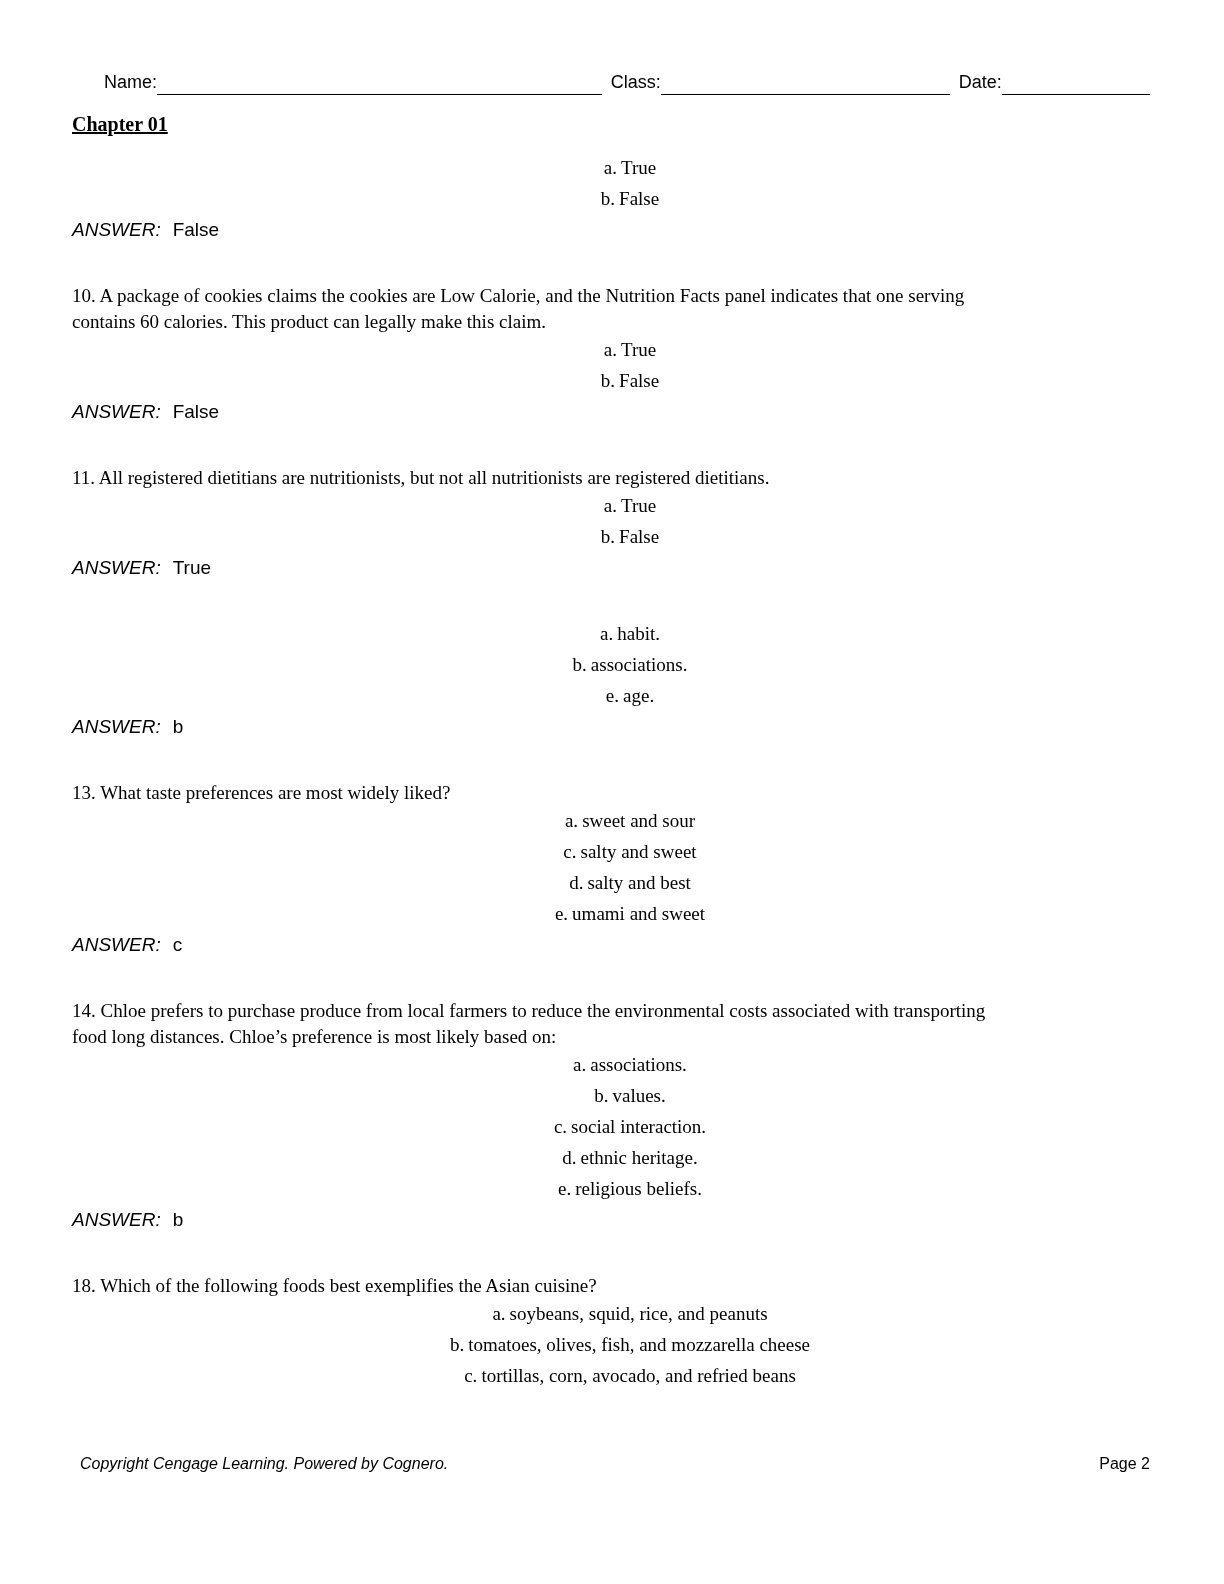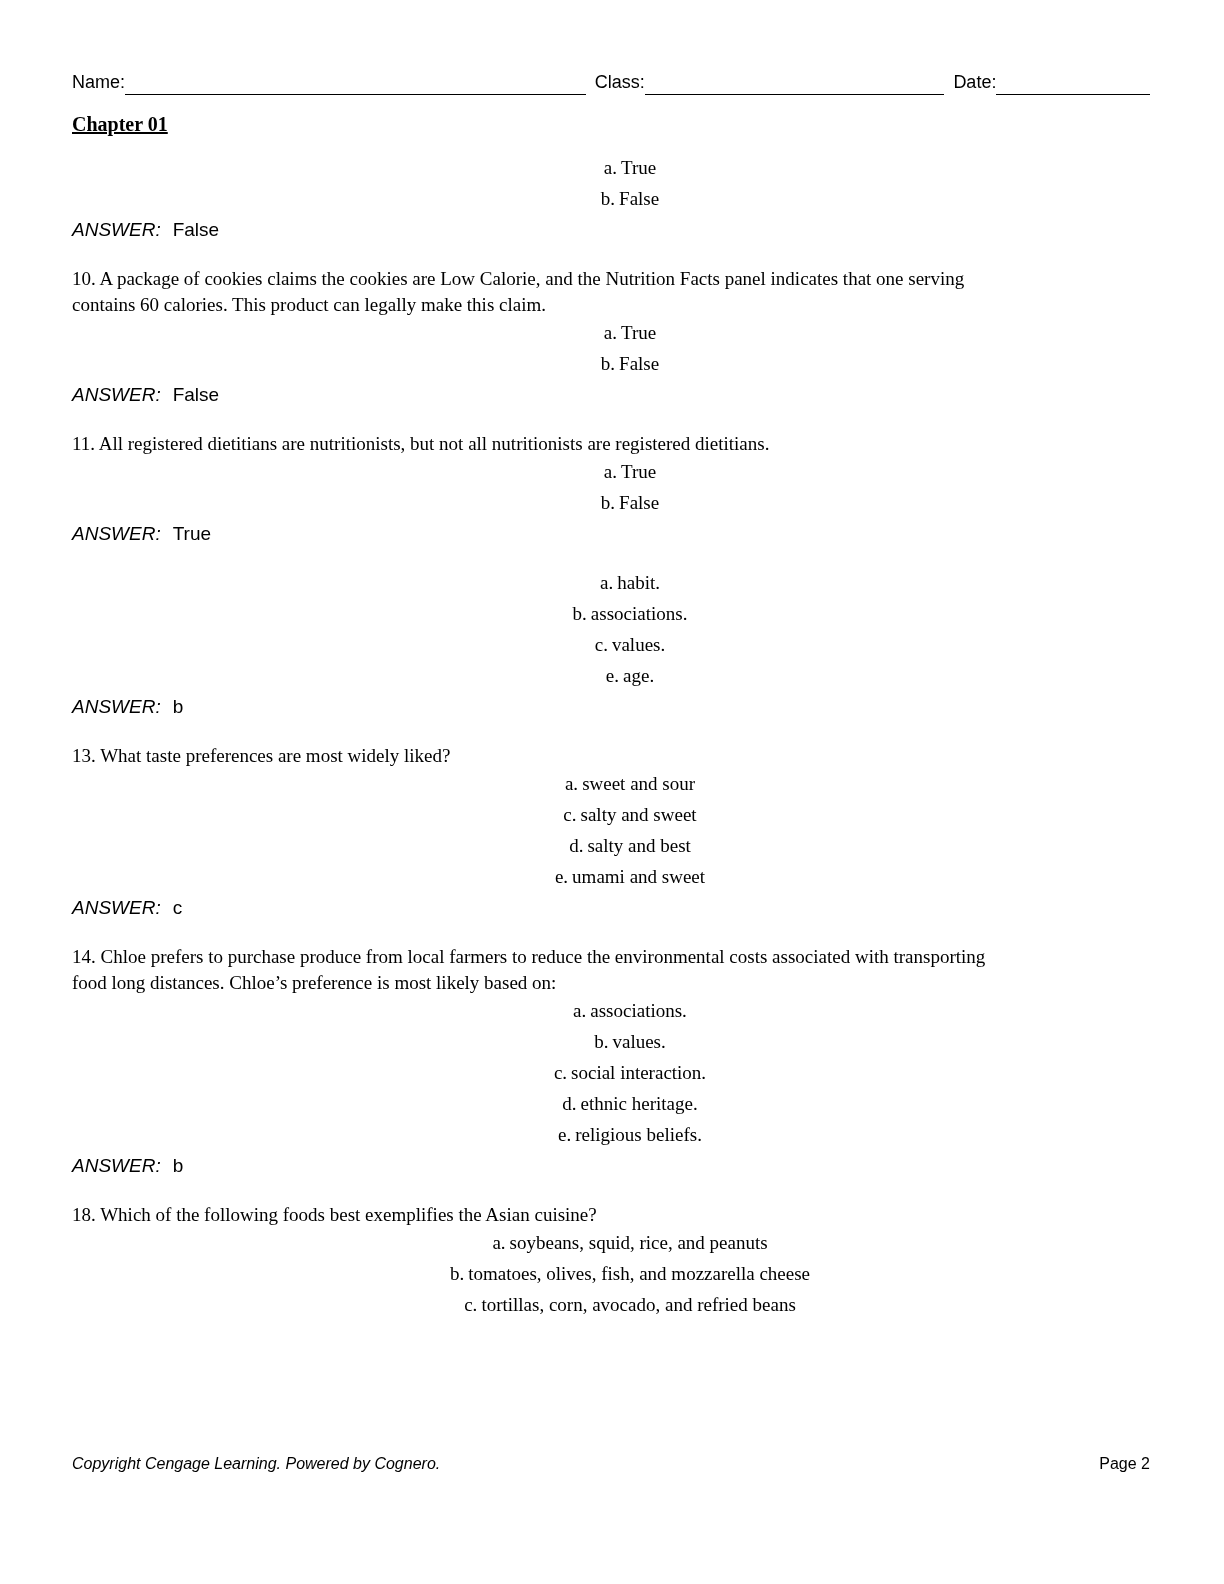--- a/index.html
+++ b/index.html
@@ -14,38 +14,39 @@
     font-family: "Liberation Serif", serif;
     overflow: hidden;
   }
   
   .header {
     display: flex;
     align-items: stretch;
     height: 25px;
     font-family: "Liberation Sans", sans-serif;
     font-size: 18px;
+    margin-left: 32px;
   }
   .hlabel { line-height: 25px; white-space: nowrap; }
   .hline  { border-bottom: 1.5px solid #000; }
   .hline-name  { flex: 3; }
   .hline-class { flex: 1.95; }
   .hline-date  { flex: 1; }
   .class-label, .date-label { margin-left: 9px; }
   
   .chapter-title {
     margin: 16px 0 12px 0;
     font-size: 20px;
     line-height: 26px;
     font-weight: bold;
     text-decoration: underline;
     font-family: "Liberation Serif", serif;
   }
   
-  .question { margin-top: 23px; }
+  .question { margin-top: 40px; }
   .question:first-child { margin-top: 18px; }
   .stem { margin: 0; }
   .stem-line {
     font-size: 19px;
     line-height: 26px;
   }
   .options {
     list-style: none;
     margin: 2px 0 0 0;
     padding: 0 0 0 38px;
@@ -61,21 +62,21 @@
     margin: 1px 0 0 0;
     font-family: "Liberation Sans", sans-serif;
     font-size: 19px;
     line-height: 26px;
   }
   .answer-label { font-style: italic; }
   .answer-value { margin-left: 12px; }
   
   .footer {
     position: absolute;
-    left: 72px;
+    left: 80px;
     right: 74px;
     top: 1454px;
     display: flex;
     justify-content: space-between;
     font-family: "Liberation Sans", sans-serif;
     font-size: 16px;
     line-height: 20px;
   }
   .copyright { font-style: italic; }
   .page-number { font-style: normal; }
@@ -132,21 +133,20 @@
         </ul>
     <p class="answer-row">
       <span class="answer-label">ANSWER:</span><span class="answer-value">True</span>
     </p>
   </section>
 
   <section class="question">
     <ul class="options">
           <li><span class="option-letter">a.</span><span>habit.</span></li>
           <li><span class="option-letter">b.</span><span>associations.</span></li>
-          <li><span class="option-letter">c.</span><span>values.</span></li>
           <li><span class="option-letter">e.</span><span>age.</span></li>
         </ul>
     <p class="answer-row">
       <span class="answer-label">ANSWER:</span><span class="answer-value">b</span>
     </p>
   </section>
 
   <section class="question">
     <div class="stem">
           <div class="stem-line"><span>13. </span>What taste preferences are most widely liked?</div>

